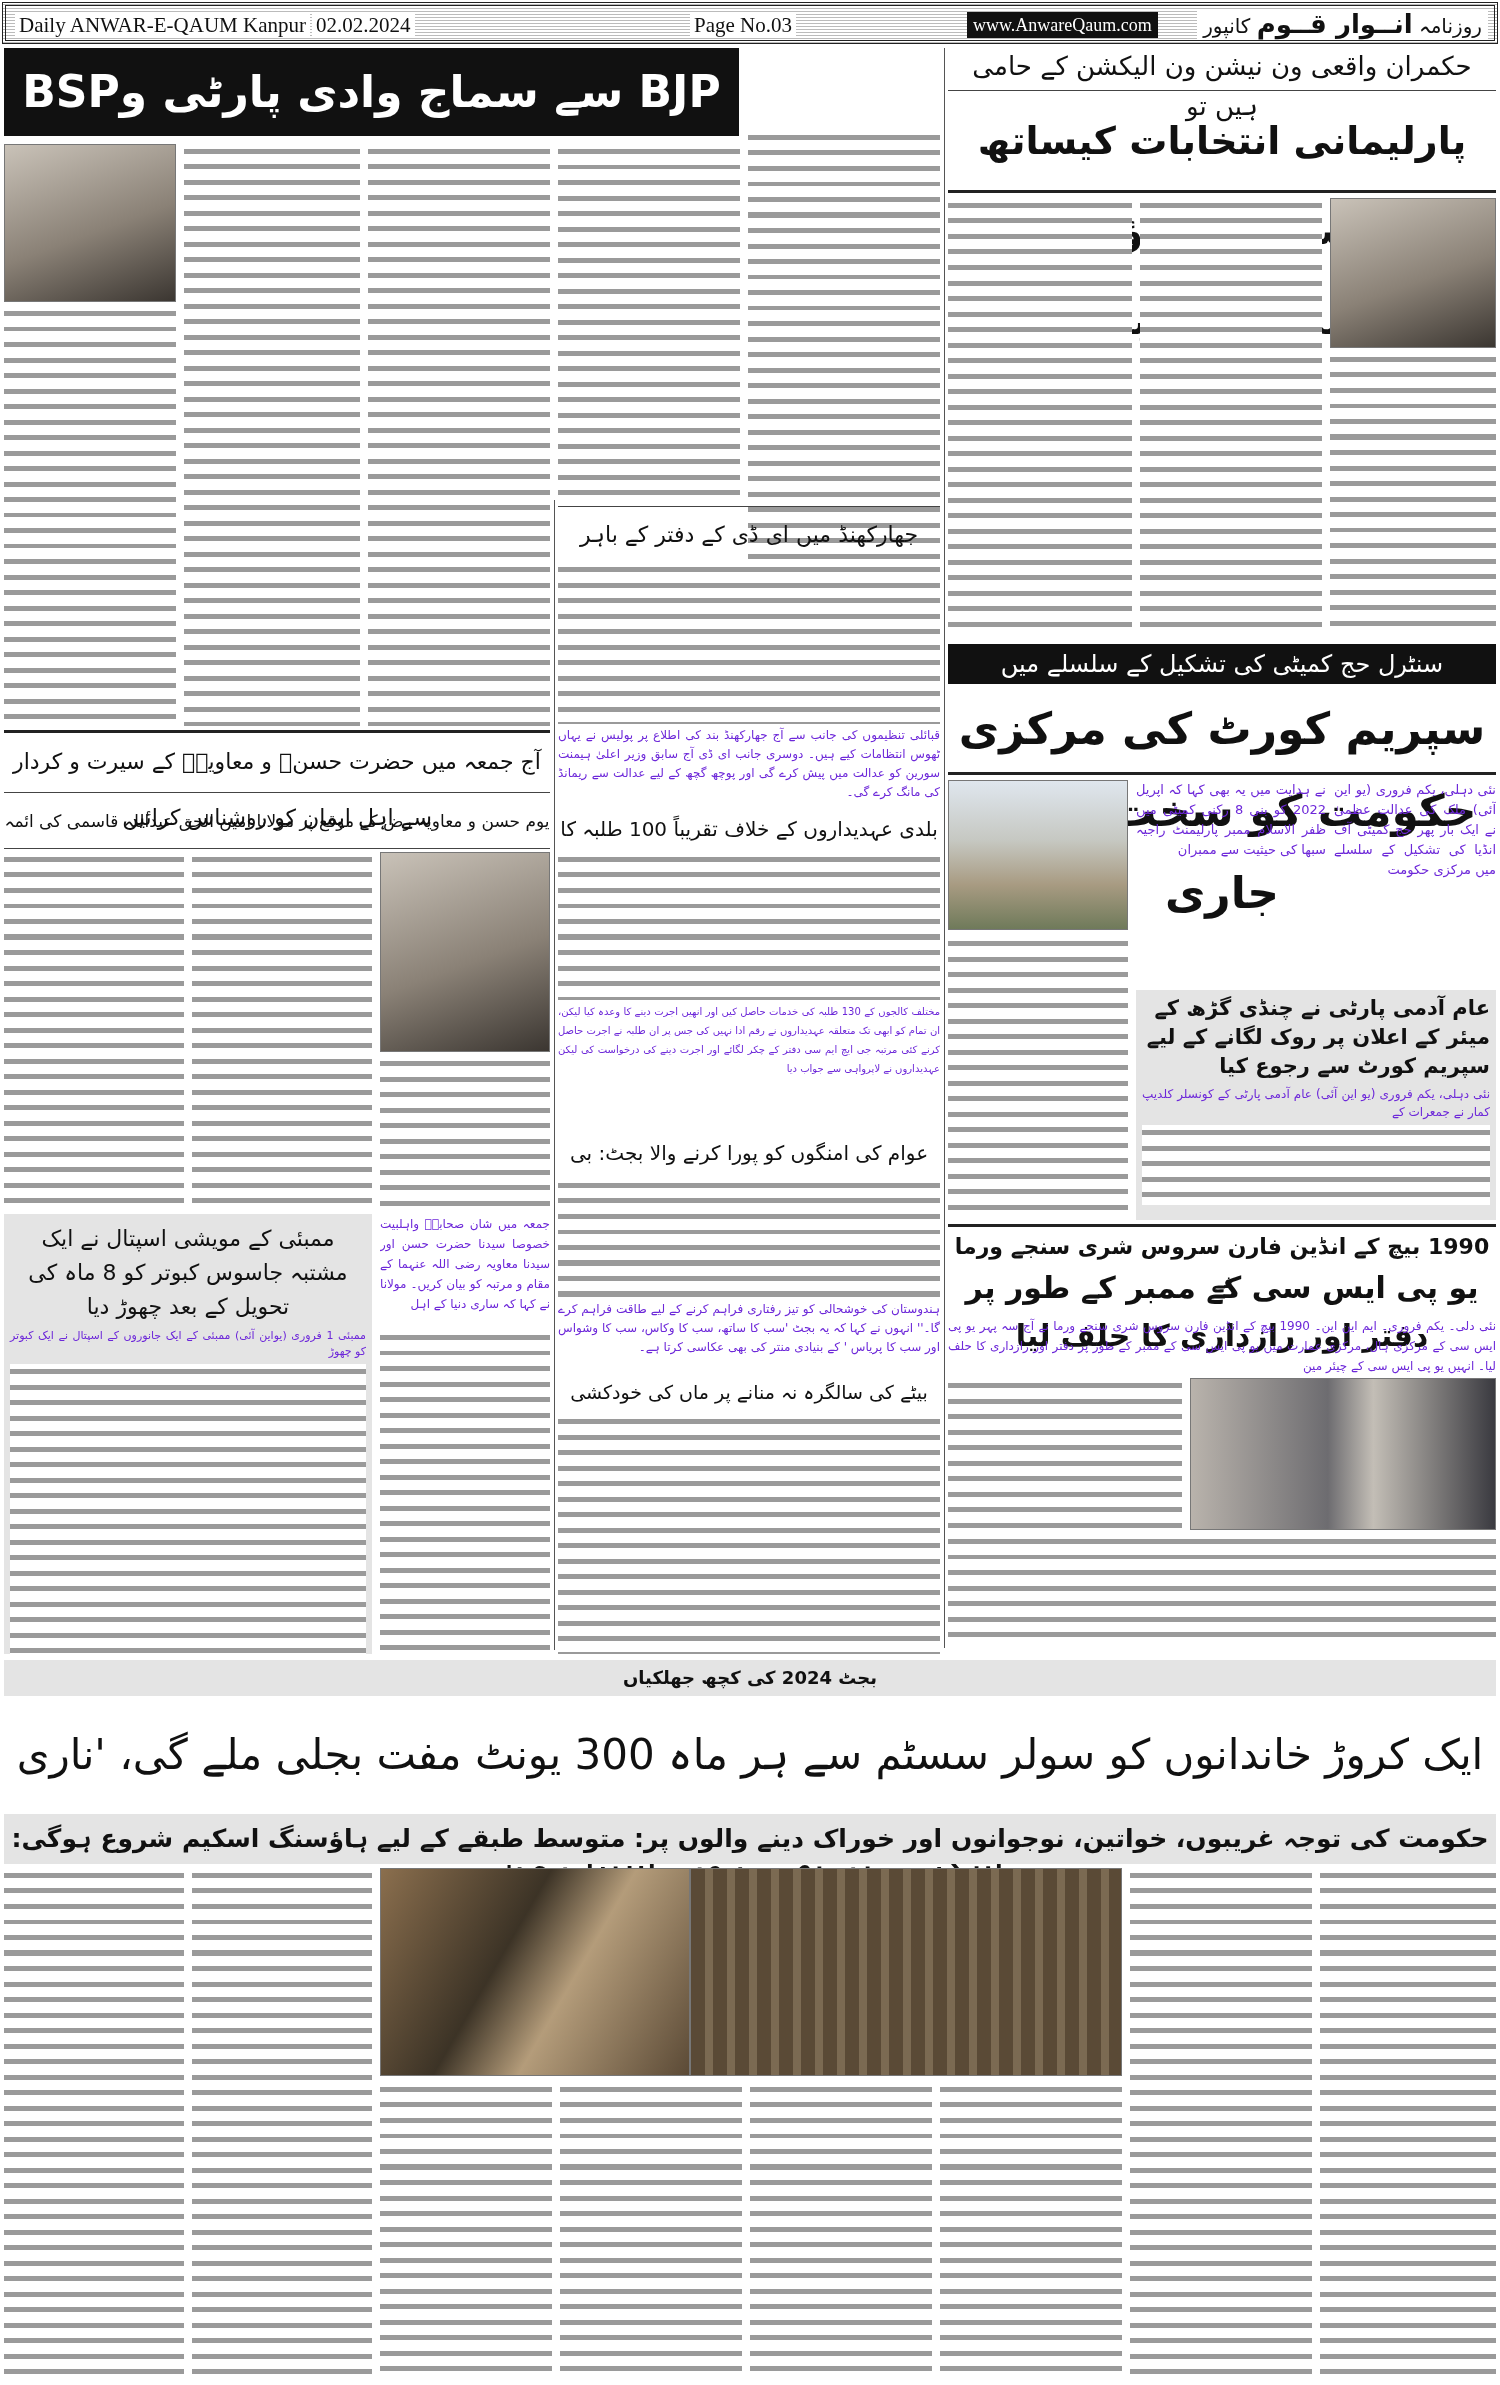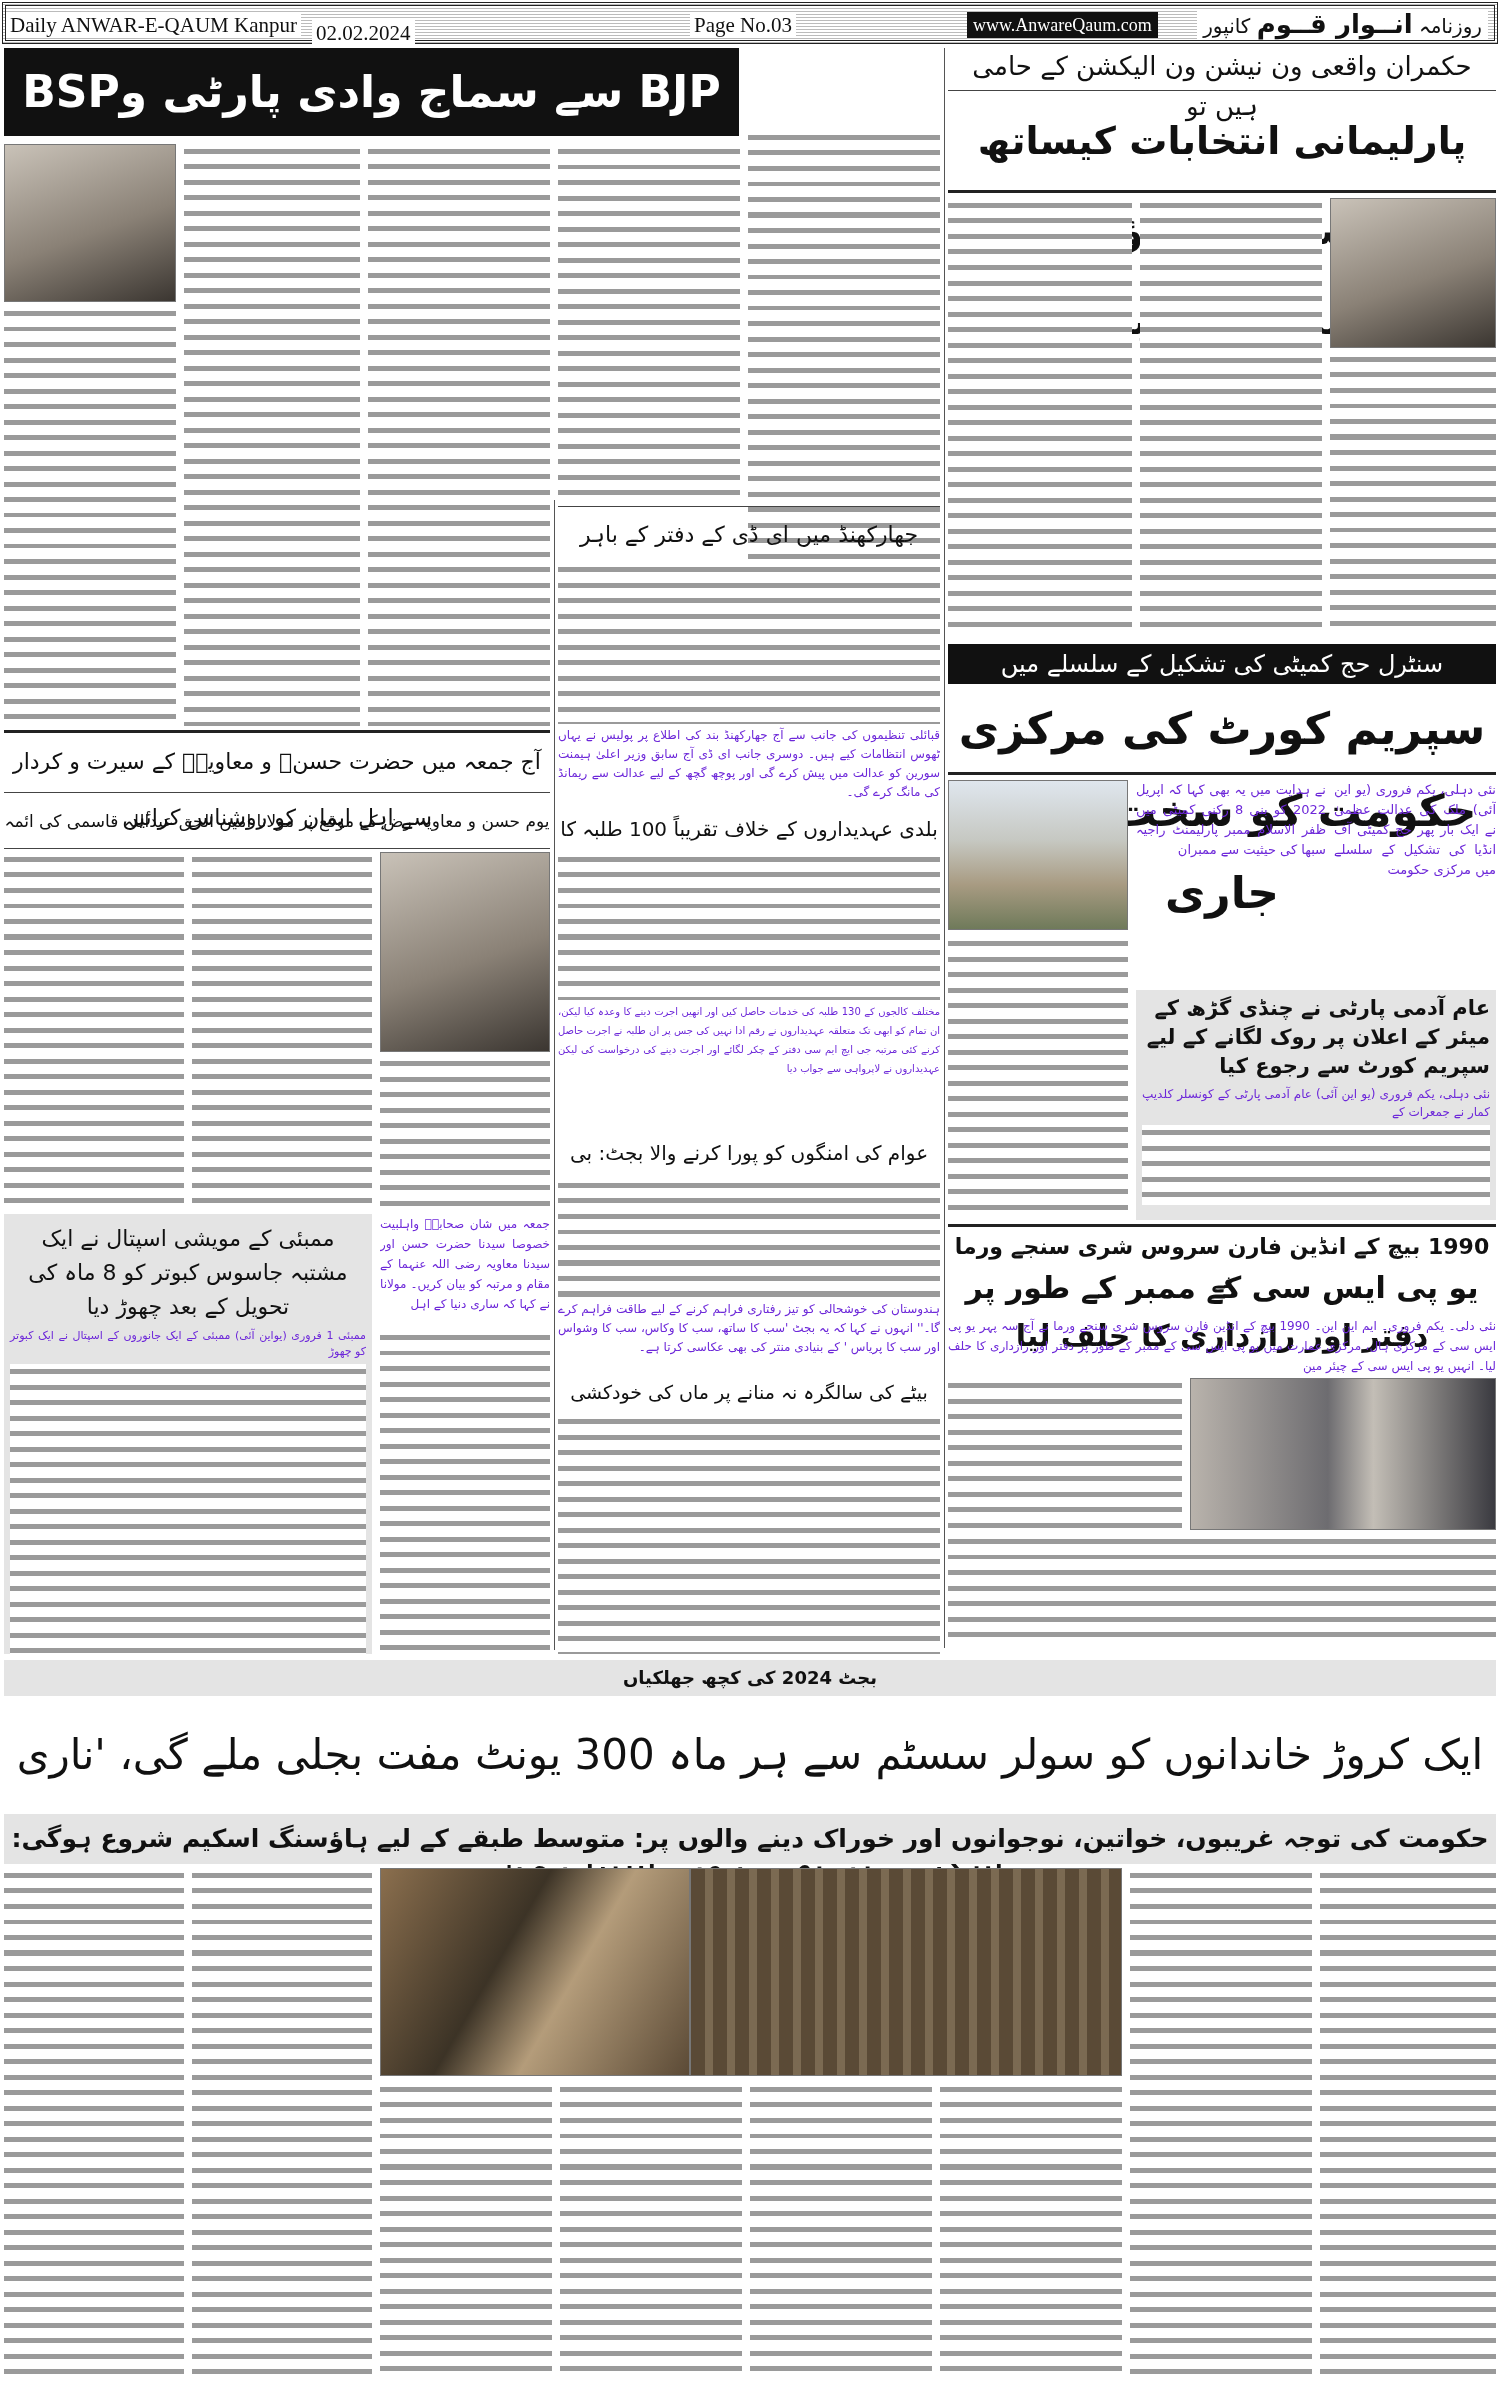--- a/index.html
+++ b/index.html
@@ -23,22 +23,22 @@
   .photo { background: linear-gradient(160deg, #c9c2b8, #8a8176 55%, #3b3631); border: 1px solid #777; }
   .photo-sc { background: linear-gradient(180deg, #dfe6ee 0%, #c6c8c2 40%, #a89b82 70%, #6f7a5a 100%); }
   .photo-parl { background: repeating-linear-gradient(90deg, #5a4a36 0 14px, #7b6a52 14px 22px), #6b5a44; }
   .photo-people { background: linear-gradient(90deg, #b9b3ac, #6d6c70 45%, #c3beb6 60%, #3a3a40); }
   .vrule { background: #555; width: 1px; }
 </style>
 </head>
 <body>
 
 <div id="masthead" class="abs">
-  <span class="mh-box" style="left:0;text-align:right;">Daily ANWAR-E-QAUM Kanpur</span>
-  <span class="mh-box" style="left:306px;margin-top:8px;">02.02.2024</span>
+  <span class="mh-box" style="left:9px;text-align:right;">Daily ANWAR-E-QAUM Kanpur</span>
+  <span class="mh-box" style="left:306px;">02.02.2024</span>
   <span class="mh-box" style="left:684px;">Page No.03</span>
   <span class="mh-url">www.AnwareQaum.com</span>
   <span class="mh-urdu">
     <span>روزنامہ</span>
     <b>انــوار قــوم</b>
     <span>کانپور</span>
   </span>
 </div>
 
 <div class="abs black-bar hl" style="left:4px;top:48px;width:735px;height:88px;font-size:44px;line-height:88px;">BJP سے سماج وادی پارٹی وBSP کی ہے سازباز: ڈاکٹر ایوب</div>

